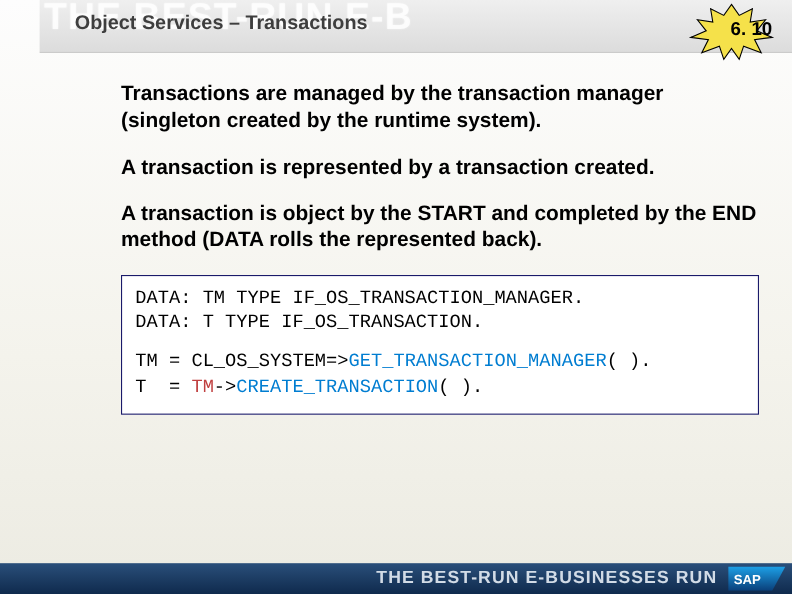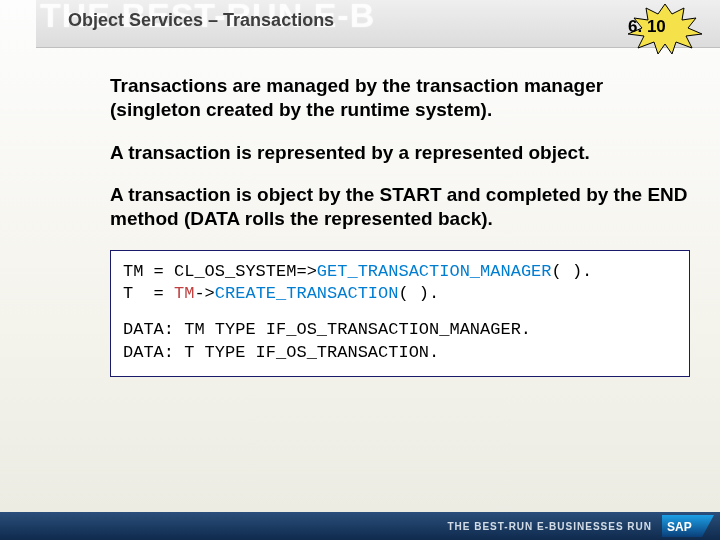--- a/index.html
+++ b/index.html
@@ -48,21 +48,21 @@
     position: absolute;
     top: 6px;
     right: 18px;
     width: 74px;
     height: 46px;
   }
   .burst-wrap svg { position: absolute; top: -4px; left: -6px; }
   .burst-label {
     position: absolute;
     top: 11px; left: 0; right: 0;
-    text-align: left;
+    text-align: right;
     font-size: 17px;
     font-weight: bold;
     color: #000;
     font-family: Arial, sans-serif;
   }
 
   
   .body {
     padding: 26px 30px 0 30px;
     margin-left: 44px;
@@ -100,21 +100,21 @@
     background: linear-gradient(180deg, #2a4f7a 0%, #0f2a4d 100%);
     display: flex;
     align-items: center;
     justify-content: flex-end;
     padding-right: 6px;
     gap: 10px;
   }
   .footer-tag {
     color: #e6edf5;
     font-family: "Arial Black", Arial, sans-serif;
-    font-size: 10px;
+    font-size: 16px;
     letter-spacing: 1px;
     font-weight: 900;
     opacity: 0.9;
   }
   .sap-logo {
     display: flex;
     align-items: center;
     height: 22px;
   }
   .sap-logo svg { display: block; }
@@ -136,37 +136,37 @@
     <div class="burst-label">6. 10</div>
   </div>
 
   <div class="body">
 
     <p class="para">
       <span>Transactions are managed by the </span><span>transaction manager</span><span> (singleton created by the runtime system).</span>
     </p>
 
     <p class="para">
-      <span>A </span><span>transaction</span><span> is represented by a represented object.</span>
+      <span>A </span><span>transaction</span><span> is represented by a transaction created.</span>
     </p>
 
     <p class="para">
       <span>A transaction is object by the </span><span>START</span><span> and completed by the </span><span>END</span><span> method (</span><span>DATA</span><span> rolls the represented back).</span>
     </p>
 
     <div class="codebox">
 
       <div class="code-group">
-        <div class="code-line"><span>TM = CL_OS_SYSTEM=&gt;</span><span class="tok-kw">GET_TRANSACTION_MANAGER</span><span>( ).</span></div>
-        <div class="code-line"><span>T  = </span><span class="tok-str">TM</span><span>-&gt;</span><span class="tok-kw">CREATE_TRANSACTION</span><span>( ).</span></div>
+        <div class="code-line">DATA: TM TYPE IF_OS_TRANSACTION_MANAGER.</div>
+        <div class="code-line">DATA: T TYPE IF_OS_TRANSACTION.</div>
       </div>
 
       <div class="code-group">
-        <div class="code-line">DATA: TM TYPE IF_OS_TRANSACTION_MANAGER.</div>
-        <div class="code-line">DATA: T TYPE IF_OS_TRANSACTION.</div>
+        <div class="code-line"><span>TM = CL_OS_SYSTEM=&gt;</span><span class="tok-kw">GET_TRANSACTION_MANAGER</span><span>( ).</span></div>
+        <div class="code-line"><span>T  = </span><span class="tok-str">TM</span><span>-&gt;</span><span class="tok-kw">CREATE_TRANSACTION</span><span>( ).</span></div>
       </div>
 
 
     </div>
   </div>
 
   <div class="footer">
     <div class="footer-tag">THE BEST-RUN E-BUSINESSES RUN</div>
     <div class="sap-logo">
       <svg width="52" height="22" viewBox="0 0 52 22">

